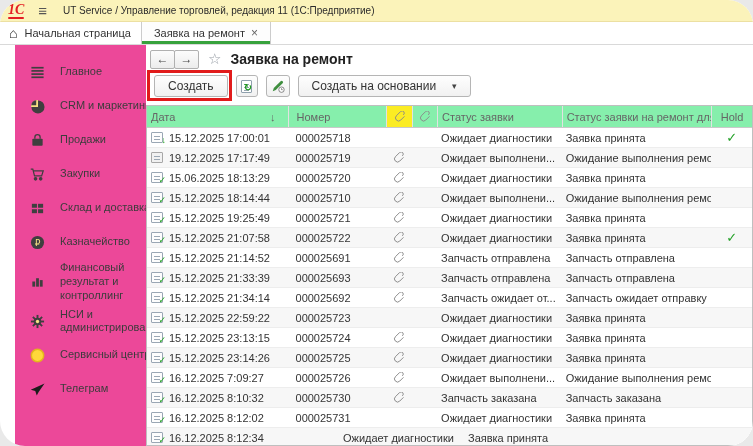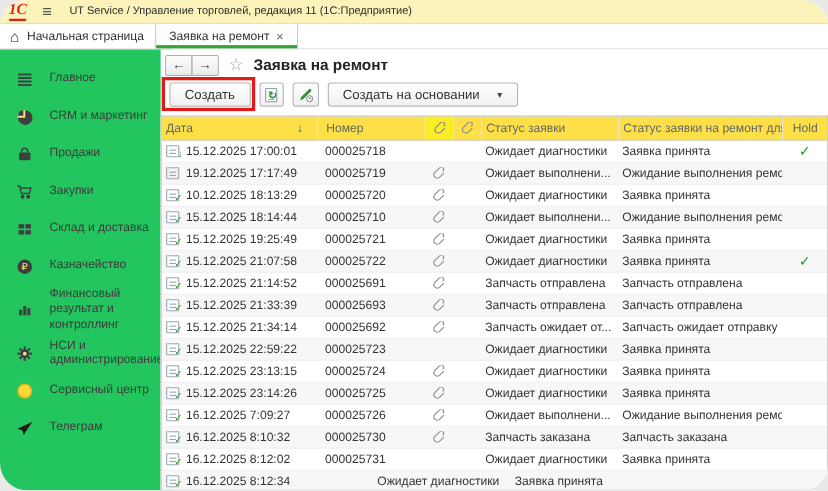--- a/index.html
+++ b/index.html
@@ -30,22 +30,22 @@
   .home-icon { font-size:14px; color:#222; line-height:1; }
   .home-label { color:#333; }
   .tab {
     position:relative; display:flex; align-items:center; gap:6px; padding:0 12px;
     border-left:1px solid #cccccc; border-right:1px solid #cccccc; background:#fdfdfd;
   }
   .tab::after { content:""; position:absolute; left:0; right:0; bottom:0; height:3px; background:#37a23c; }
   .tab-close { color:#666; font-size:12px; }
   
   .sidebar {
-    position:absolute; left:0; top:45px; width:156px; height:401px;
-    background:#22c55e; padding-top:10px; overflow:hidden;
+    position:absolute; left:15px; top:45px; width:156px; height:401px;
+    background:#ec4899; padding-top:10px; overflow:hidden;
   }
   .sb-item { min-height:34px; display:flex; align-items:center; padding:2px 6px 2px 15px; cursor:default; }
   .sb-icon { width:15px; height:15px; flex:0 0 15px; display:inline-flex; }
   .sb-icon svg { width:15px; height:15px; }
   .sb-label { margin-left:15px; color:#3c3c3c; line-height:1.25; }
   
   .main { position:absolute; left:146px; top:45px; width:607px; height:401px; background:#fff; }
   .navrow { position:absolute; left:4px; top:4px; height:20px; display:flex; align-items:center; }
   .navbtn {
     width:25px; height:19px; border:1px solid #b0b0b0; border-radius:2px;
@@ -68,21 +68,21 @@
   .caret { font-size:9px; color:#444; }
   .doc-mini { position:relative; width:11px; height:13px; border:1px solid #8fa0ad; background:#fff; border-radius:1px; }
   .doc-mini::before { content:""; position:absolute; left:2px; right:2px; top:3px; height:1px; background:#9aa7b4; box-shadow:0 3px 0 #9aa7b4, 0 6px 0 #9aa7b4; }
   .copy-mark { position:absolute; right:-1px; bottom:-1px; font-size:10px; line-height:1; color:#249a24; font-weight:bold; }
   .annotation {
     position:absolute; left:1px; top:25px; width:85px; height:31px;
     border:3px solid #e11b1b; pointer-events:none; z-index:20;
   }
   
   .table { position:absolute; left:0; top:60px; width:607px; height:341px; border:1px solid #bfbfbf; overflow:hidden; background:#fff; }
-  .thead { display:flex; height:22px; background:#fde047; border-bottom:1px solid #c9c9c9; color:#666; }
+  .thead { display:flex; height:22px; background:#86efac; border-bottom:1px solid #c9c9c9; color:#666; }
   .th { display:flex; align-items:center; padding:0 4px; white-space:nowrap; overflow:hidden; border-left:1px solid #e2e2e2; }
   .th:first-child { border-left:none; }
   .tr { display:flex; height:20px; border-bottom:1px solid #ededed; background:#fff; }
   .tr.alt { background:#f7f7f7; }
   .td { display:flex; align-items:center; padding:0 4px; white-space:nowrap; overflow:hidden; color:#333; }
   .c-date  { width:141px; }
   .c-num   { width:99px;  padding-left:8px; }
   .c-clip  { width:26px;  justify-content:center; }
   .c-clip2 { width:25px;  justify-content:center; }
   .c-status  { width:125px;align-items:center; }
@@ -315,21 +315,21 @@
               </span>
             </div>
             <div class="td c-clip2"></div>
             <div class="td c-status">Ожидает выполнени...</div>
             <div class="td c-status2">Ожидание выполнения ремонта</div>
             <div class="td c-hold"></div>
           </div>
           <div class="tr">
             <div class="td c-date">
               <span class="docicon check"></span>
-              <span>10.12.2025 18:13:29</span>
+              <span>15.06.2025 18:13:29</span>
             </div>
             <div class="td c-num">000025720</div>
             <div class="td c-clip">
               <span class="clip">
                 <svg viewBox="0 0 16 16" fill="none" stroke="#8a8a8a" stroke-width="1.3" stroke-linecap="round">
                   <path d="M12.9 4.8 a2.9 2.9 0 0 0 -4.1 -4.1 L3.2 6.3 a4.1 4.1 0 0 0 5.8 5.8 l4.6 -4.6"></path>
                 </svg>
               </span>
             </div>
             <div class="td c-clip2"></div>

